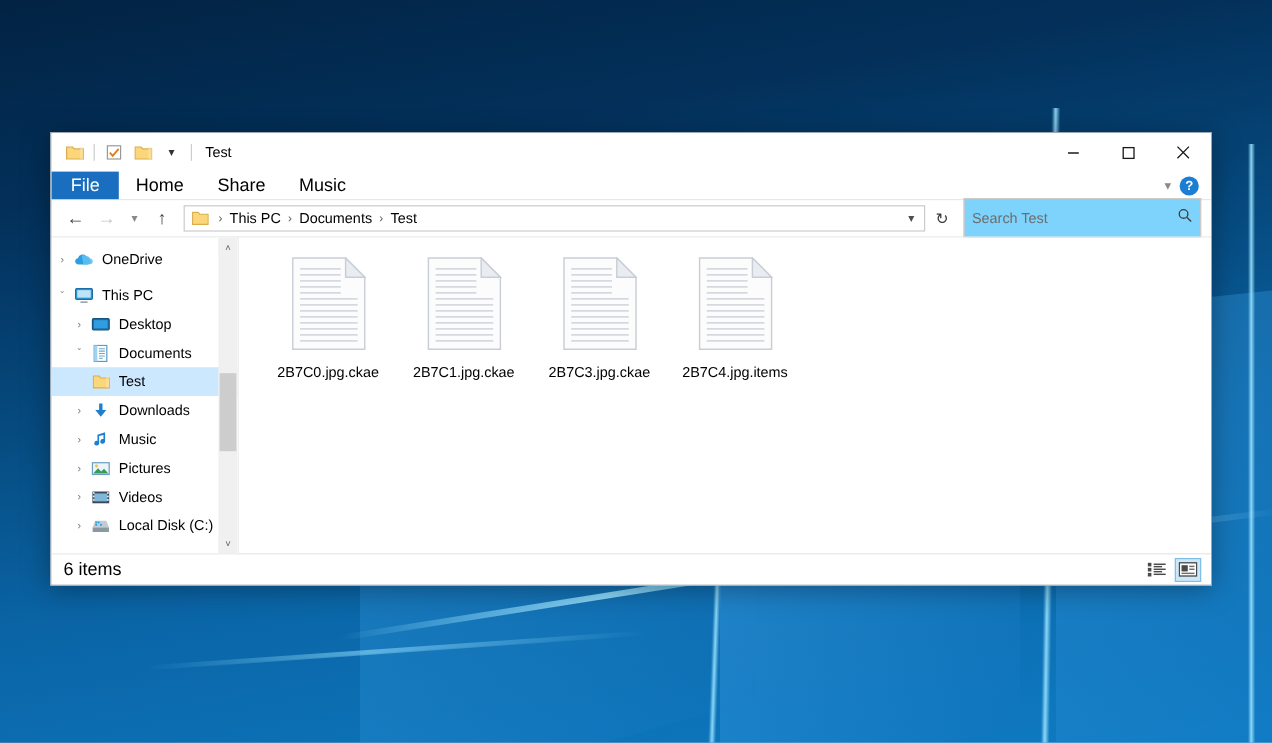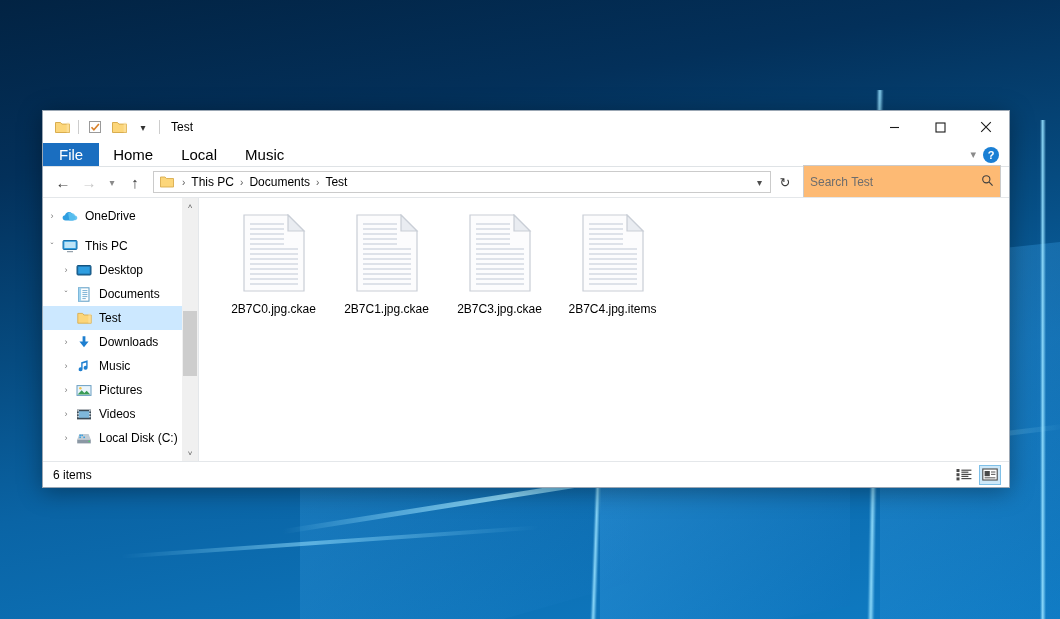--- a/index.html
+++ b/index.html
@@ -99,21 +99,21 @@
     padding: 0 4px; margin-left: 4px;
     min-width: 0;
   }
   .crumbfolder { margin: 0 4px 0 2px; display: flex; }
   .crumb { font-size: 12px; color: #000; padding: 0 2px; white-space: nowrap; }
   .crumb-sep { font-size: 10px; color: #5a5a5a; padding: 0 4px; }
   .addr-ctrl { display: flex; align-items: center; margin-left: auto; gap: 2px; }
   .addr-chev { font-size: 10px; color: #4d4d4d; padding: 0 4px; }
   .searchbox {
     width: 198px; height: 34px; flex: 0 0 198px;
-    border: 1px solid #cbcbcb; background: #fdba74;
+    border: 1px solid #cbcbcb; background: #7dd3fc;
     display: flex; align-items: center;
     padding: 0 6px; margin-left: 4px;
   }
   .searchbox input {
     border: 0; outline: 0; flex: 1 1 auto;
     font-size: 12px; font-family: "Liberation Sans", sans-serif;
     color: #000; background: transparent; min-width: 0;
   }
   .searchbox input::placeholder { color: #6d6d6d; }
   
@@ -177,21 +177,21 @@
     font-size: 12px; color: #000; margin-top: 6px;
     white-space: nowrap;
   }
   
   .statusbar {
     height: 26px; flex: 0 0 26px;
     border-top: 1px solid #e4e7ea;
     display: flex; align-items: center;
     padding: 0 8px 0 10px; background: #fff;
   }
-  .status-text { font-size: 12px; color: #000; }
+  .status-text { font-size: 15px; color: #000; }
   .viewbtns { margin-left: auto; display: flex; align-items: center; gap: 4px; }
   .viewbtn {
     width: 22px; height: 20px;
     display: flex; align-items: center; justify-content: center;
   }
   .viewbtn.active { background: #cde8f9; border: 1px solid #7fc0e8; }
 </style>
 </head>
 <body>
 
@@ -251,21 +251,21 @@
           <svg width="12" height="12" viewBox="0 0 12 12">
               <path d="M1.2 1.2l9.6 9.6M10.8 1.2l-9.6 9.6" stroke="#1a1a1a" stroke-width="1.1"></path>
             </svg>
         </div>
       </div>
     </div>
 
     <div class="ribbon">
       <div class="tab file">File</div>
       <div class="tab">Home</div>
-      <div class="tab">Local</div>
+      <div class="tab">Share</div>
       <div class="tab">Music</div>
       <div class="ribbon-right">
         <div style="font-size:11px;color:#8a8a8a;">▾</div>
         <div class="help-icon">?</div>
       </div>
     </div>
 
     <div class="addressrow">
       <div class="navbtn">←</div>
       <div class="navbtn dim">→</div>

